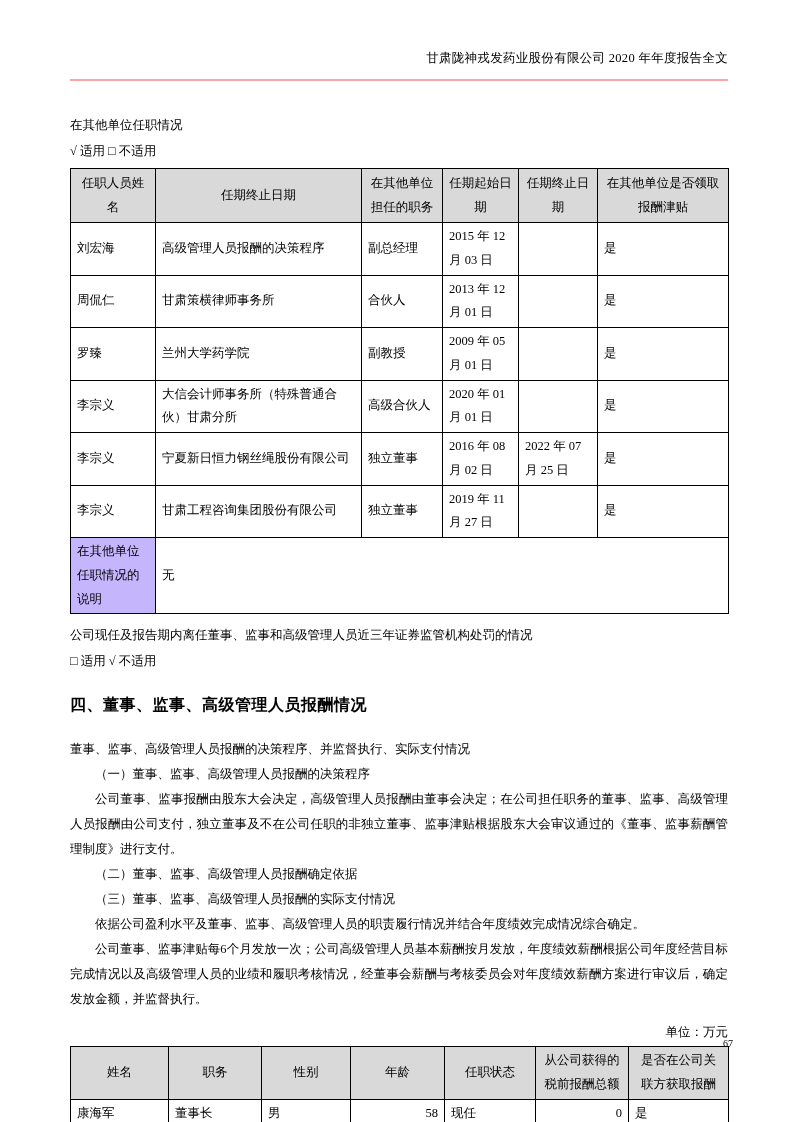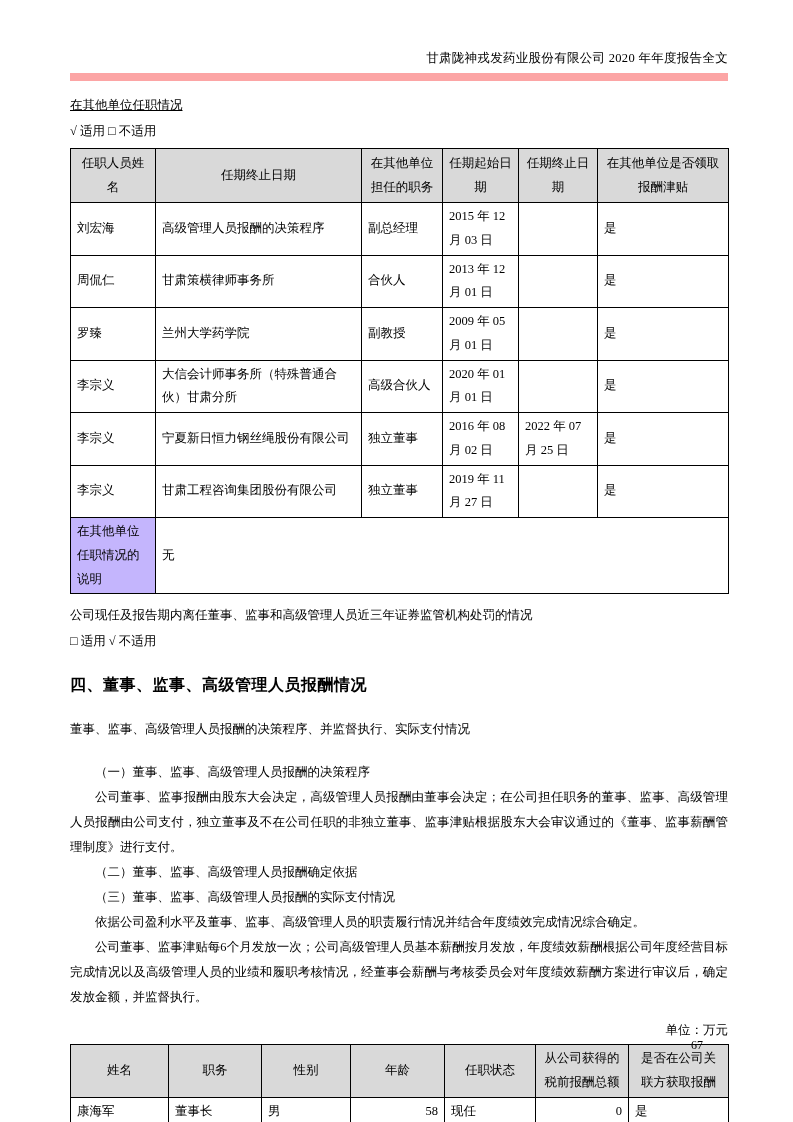--- a/index.html
+++ b/index.html
@@ -14,28 +14,27 @@
     width: 793px; height: 1122px;
     background: #fff;
     overflow: hidden;
   }
   .content {
     padding: 50px 65px 0 70px; 
   }
   .doc-header {
     text-align: right;
     font-size: 12.5px;
-    padding-bottom: 6px;
-    border-bottom: 8px solid #fca5a5;
+    padding-bottom: 12px;
+    border-bottom: 2px solid #fca5a5;
     letter-spacing: 0.3px;
   }
   .sec-label {
-    margin-top: 16px;
-    font-size: 12.5px;
-    text-decoration: underline;
+    margin-top: 36px;
+    font-size: 12.5px;
   }
   .applicable {
     margin-top: 9px;
     font-size: 12.5px;
   }
   table {
     border-collapse: collapse;
     width: 658px;
     table-layout: fixed;
     font-size: 12.5px;
@@ -79,22 +78,22 @@
     font-size: 12.5px;
     line-height: 25px;
     text-align: justify;
   }
   .indent { text-indent: 2em; }
   .caption { margin-top: 10px; font-size: 12px; }
   .unit-line { margin-top: 12px; text-align: right; font-size: 12.5px; }
   .page-number {
     position: absolute;
     top: 1038px;
-    right: 90px;
-    font-size: 12px;
+    right: 60px;
+    font-size: 10px;
   }
 </style>
 </head>
 <body>
 
 <div class="page">
   <div class="content">
 
     <div class="doc-header">甘肃陇神戎发药业股份有限公司 2020 年年度报告全文</div>
 
@@ -173,21 +172,21 @@
       </tr>
     </tbody>
       </table>
 
     <div class="penalty-line">公司现任及报告期内离任董事、监事和高级管理人员近三年证券监管机构处罚的情况</div>
     <div class="applicable">□ 适用 √ 不适用</div>
 
     <div class="heading4">四、董事、监事、高级管理人员报酬情况</div>
 
     <div class="para-block">董事、监事、高级管理人员报酬的决策程序、并监督执行、实际支付情况</div>
-    <div class="para-block" style="margin-top:18px">
+    <div class="para-block" style="margin-top:0">
       <div class="indent">（一）董事、监事、高级管理人员报酬的决策程序</div>
       <div class="indent">公司董事、监事报酬由股东大会决定，高级管理人员报酬由董事会决定；在公司担任职务的董事、监事、高级管理人员报酬由公司支付，独立董事及不在公司任职的非独立董事、监事津贴根据股东大会审议通过的《董事、监事薪酬管理制度》进行支付。</div>
       <div class="indent">（二）董事、监事、高级管理人员报酬确定依据</div>
       <div class="indent">（三）董事、监事、高级管理人员报酬的实际支付情况</div>
       <div class="indent">依据公司盈利水平及董事、监事、高级管理人员的职责履行情况并结合年度绩效完成情况综合确定。</div>
       <div class="indent">公司董事、监事津贴每6个月发放一次；公司高级管理人员基本薪酬按月发放，年度绩效薪酬根据公司年度经营目标完成情况以及高级管理人员的业绩和履职考核情况，经董事会薪酬与考核委员会对年度绩效薪酬方案进行审议后，确定发放金额，并监督执行。</div>
     </div>
 
     <div class="unit-line">单位：万元</div>
 

